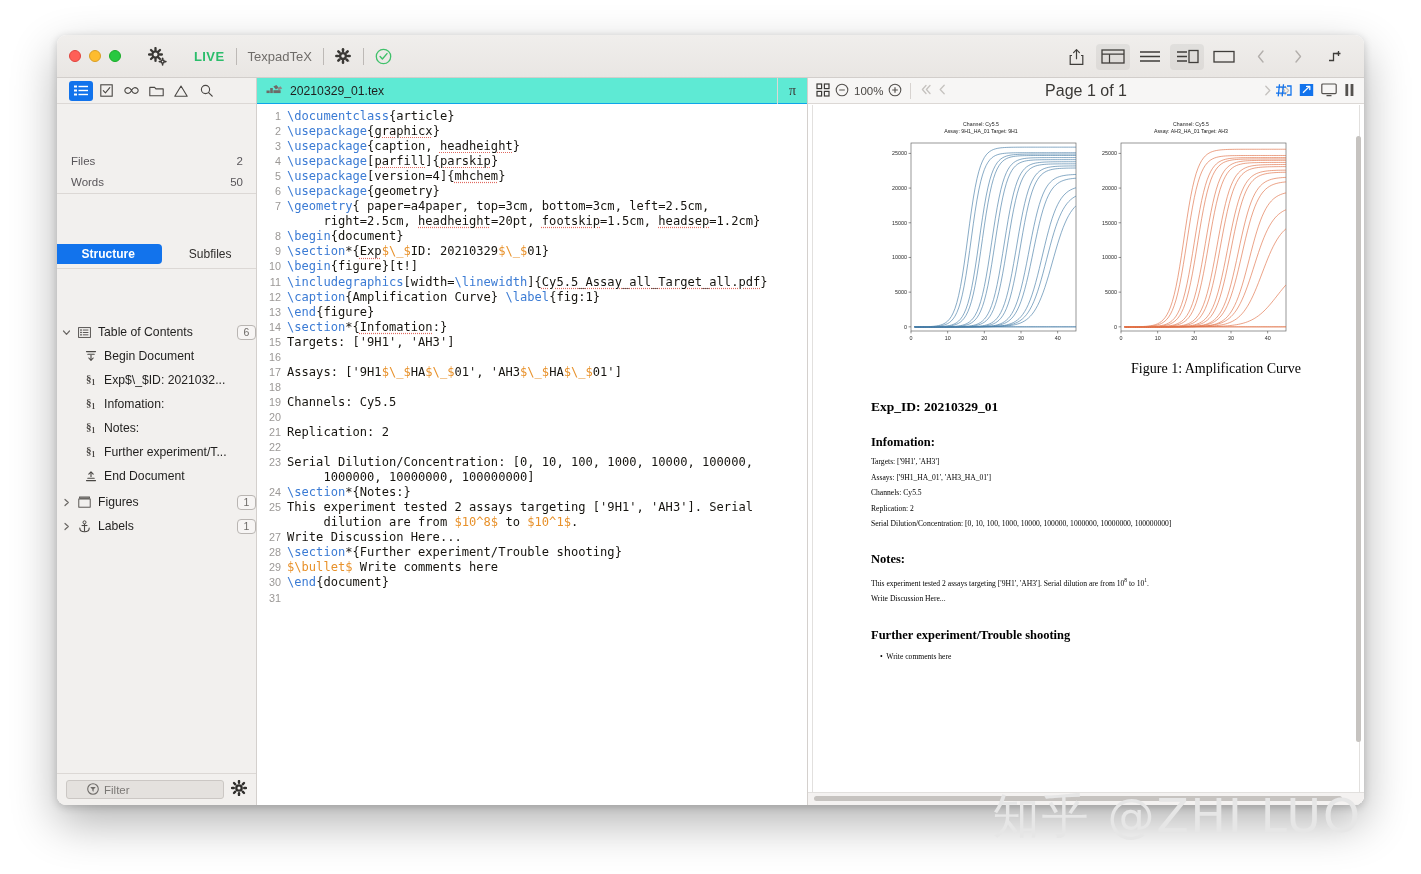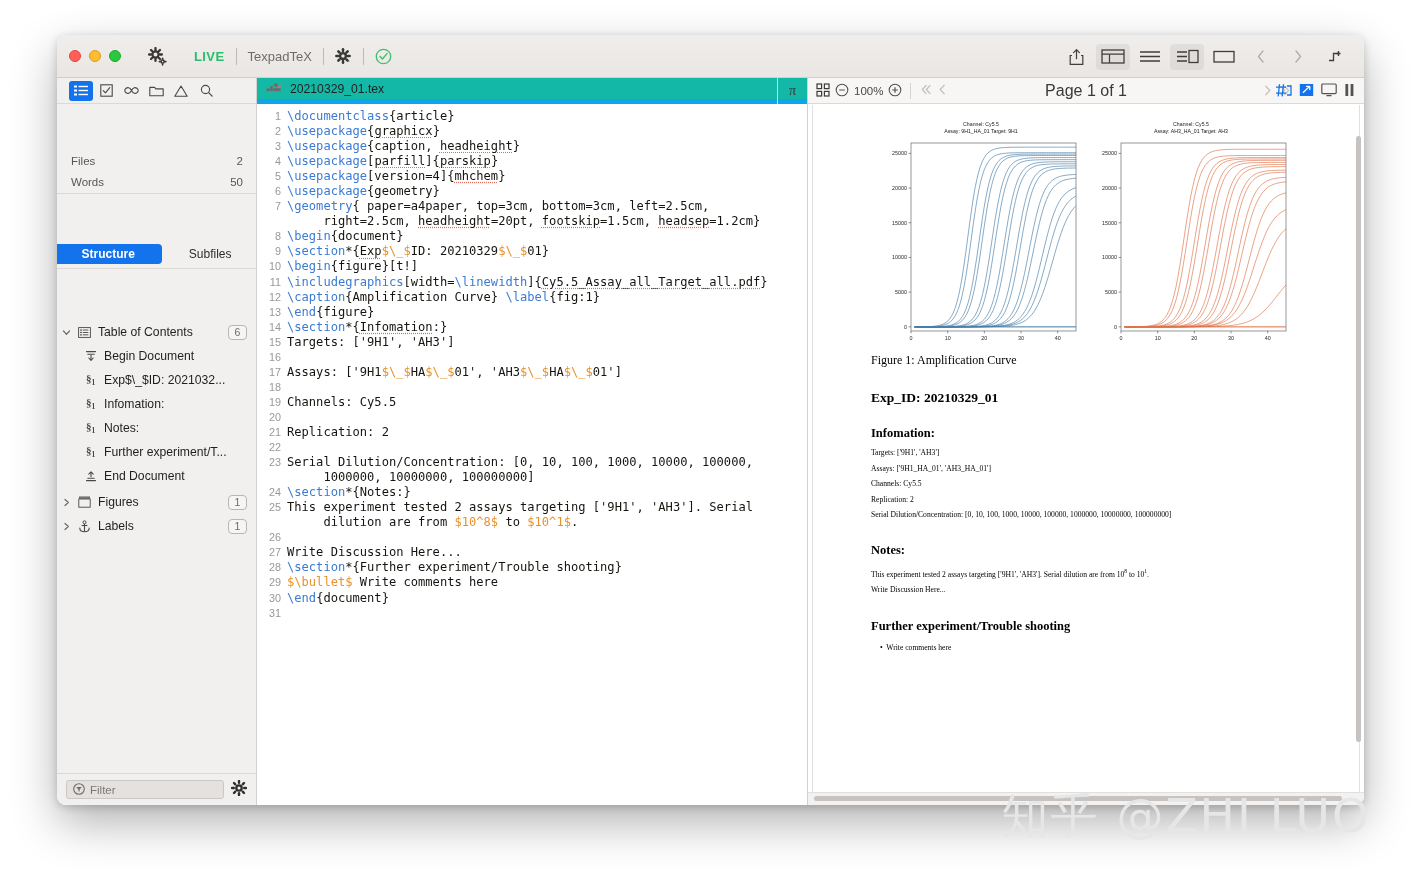--- a/index.html
+++ b/index.html
@@ -106,21 +106,20 @@
   .seg {
     font-size: 12px; padding: 3px 27px; border-radius: 4px;
     color: #2f2d2b;
   }
   .seg.on { background: #1273ec; color: #ffffff; font-weight: 600; }
 
   #tree { flex: 1 1 auto; overflow: hidden; padding-top: 5px; }
   .trow {
     height: 24px; display: flex; align-items: center;
     font-size: 12.2px; color: #201f1e;
-    padding-right: 9px;
   }
   .tw { width: 18px; display: flex; justify-content: center; align-items: center; flex: 0 0 18px; }
   .ticon { width: 19px; flex: 0 0 19px; display: flex; align-items: center; justify-content: center; }
   .tlabel { flex: 1 1 auto; white-space: nowrap; overflow: hidden; text-overflow: ellipsis; padding-left: 4px; }
   .tcount {
     font-size: 10.5px; color: #6d6a67;
     border: 1px solid #b9b5b2; border-radius: 4px;
     min-width: 19px; height: 15px; line-height: 13px; text-align: center;
     background: #f7f5f4;
   }
@@ -134,34 +133,34 @@
     display: flex; align-items: center; gap: 7px;
     padding: 0 9px 0 9px;
     background: #f2f0ee;
   }
   #filter-input {
     flex: 1 1 auto; height: 19px;
     background: #e4e1de;
     border: 1px solid #cbc7c4;
     border-radius: 3px;
     display: flex; align-items: center; gap: 5px;
-    padding: 0 6px;
+    padding: 0 20px;
     font-size: 11.5px; color: #7b7875;
   }
 
   
   #editor-col {
     flex: 1 1 auto; display: flex; flex-direction: column;
     border-right: 1px solid #d4d0cd; min-width: 0;
     background: #ffffff;
   }
   #tabbar {
     height: 26px; flex: 0 0 26px;
-    background: #14b8a6;
-    border-bottom: 5px solid #0ea5e9;
+    background: #5eead4;
+    border-bottom: 1px solid #0ea5e9;
     display: flex; 
   }
   #tab-main {
     display: flex; align-items: center; gap: 7px;
     padding-left: 9px; font-size: 12.2px; color: #201f1e;
     flex: 1 1 auto; min-width: 0;
   }
   #tab-main .name { white-space: nowrap; overflow: hidden; text-overflow: ellipsis; }
   #tab-pi {
     width: 30px; flex: 0 0 30px; height: 26px;
@@ -237,21 +236,21 @@
   }
   #figure-row { display: flex; gap: 9px; justify-content: center; }
   .chartbox { width: 201px; }
   .chart-title {
     text-align: center; font-family: "Liberation Sans", sans-serif;
     font-size: 5.2px; line-height: 7px; color: #1a1a1a; margin-bottom: 2px;
   }
   .plot-wrap { position: relative; width: 201px; height: 216px; }
   .plot-wrap svg { display: block; }
   #fig-caption {
-    text-align: left; font-size: 12px; margin-top: 0; color: #000;
+    text-align: right; font-size: 14px; margin-top: 8px; color: #000;
   }
   .doc-h1 { font-size: 13.5px; font-weight: 700; margin: 22px 0 0 0; }
   .doc-h2 { font-size: 12.5px; font-weight: 700; margin: 20px 0 0 0; }
   .doc-p { font-size: 7.6px; line-height: 15.5px; margin: 7px 0 0 0; }
   .doc-li { font-size: 7.6px; margin: 9px 0 0 9px; }
   .sup { font-size: 5.4px; vertical-align: super; }
 
   #vscroll {
     position: absolute; right: 3px; top: 32px;
     width: 5px; height: 606px;
@@ -262,21 +261,21 @@
     height: 13px; background: #f4f2f1; border-top: 1px solid #e2e0de;
   }
   #hscroll-thumb {
     position: absolute; left: 6px; bottom: 4px;
     width: 528px; height: 5px;
     background: #c6c3c0; border-radius: 3px;
   }
 
   
   #watermark {
-    position: absolute; right: 5px; bottom: 26px;
+    position: absolute; right: 14px; bottom: 26px;
     font-size: 47px; color: #e6e6e6; letter-spacing: 2px;
     font-family: "DejaVu Sans", sans-serif;
     white-space: nowrap; pointer-events: none;
   }
 </style>
 </head>
 <body>
 
 <div id="root">
 
@@ -725,24 +724,20 @@
      1000000, 10000000, 100000000]</div>
             </div>
             <div class="cl">
               <div class="ln">24</div>
               <div class="src"><span class="k">\section</span>*{Notes:}</div>
             </div>
             <div class="cl">
               <div class="ln">25</div>
               <div class="src">This experiment tested 2 assays targeting ['9H1', 'AH3']. Serial
      dilution are from <span class="m">$10^8$</span> to <span class="m">$10^1$</span>.</div>
-            </div>
-            <div class="cl">
-              <div class="ln">26</div>
-              <div class="src">&nbsp;</div>
             </div>
             <div class="cl">
               <div class="ln">27</div>
               <div class="src">Write Discussion Here...</div>
             </div>
             <div class="cl">
               <div class="ln">28</div>
               <div class="src"><span class="k">\section</span>*{Further experiment/Trouble shooting}</div>
             </div>
             <div class="cl">

